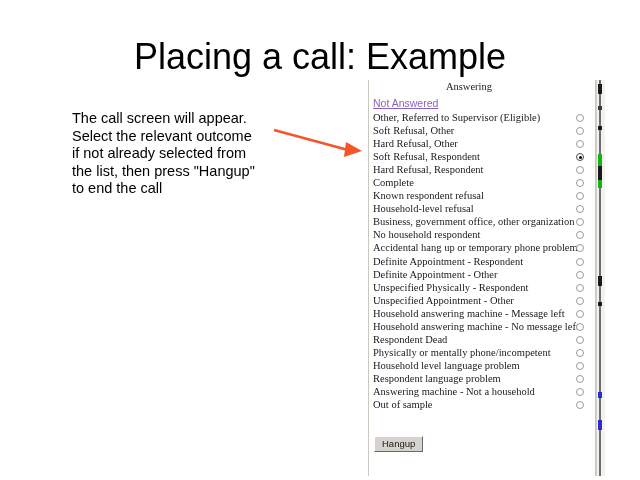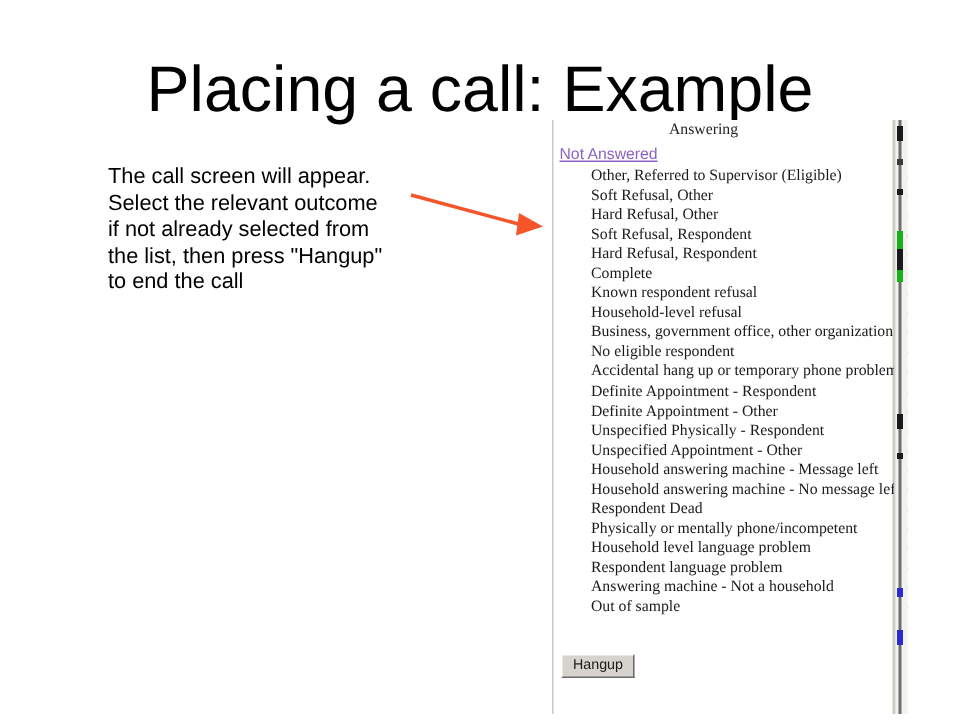--- a/index.html
+++ b/index.html
@@ -16,21 +16,21 @@
   }
 
   
   #slide-title {
     position: absolute;
     left: 0;
     top: 36px;
     width: 640px;
     text-align: center;
     font-family: "Liberation Sans", sans-serif;
-    font-size: 43px;
+    font-size: 36px;
     font-weight: normal;
     color: #000000;
     letter-spacing: 0px;
     white-space: nowrap;
   }
 
   
   #body-text {
     position: absolute;
     left: 72px;
@@ -91,21 +91,20 @@
     text-decoration: underline;
     cursor: pointer;
   }
 
   
   #outcome-list {
     position: absolute;
     left: 0;
     top: 31px;
     width: 226px;
-    margin-left: 21px;
   }
   .outcome-row {
     position: relative;
     height: 13.05px;
     line-height: 13.05px;
   }
   .outcome-label {
     position: absolute;
     left: 4px;
     top: 0;
@@ -241,21 +240,21 @@
       </div>
       <div class="outcome-row">
         <span class="outcome-label">Household-level refusal</span>
         <span class="outcome-radio"></span>
       </div>
       <div class="outcome-row">
         <span class="outcome-label">Business, government office, other organization</span>
         <span class="outcome-radio"></span>
       </div>
       <div class="outcome-row">
-        <span class="outcome-label">No eligible respondent</span>
+        <span class="outcome-label">No household respondent</span>
         <span class="outcome-radio"></span>
       </div>
       <div class="outcome-row">
         <span class="outcome-label">Accidental hang up or temporary phone problem</span>
         <span class="outcome-radio"></span>
       </div>
       <div class="outcome-row">
         <span class="outcome-label">Definite Appointment - Respondent</span>
         <span class="outcome-radio"></span>
       </div>

